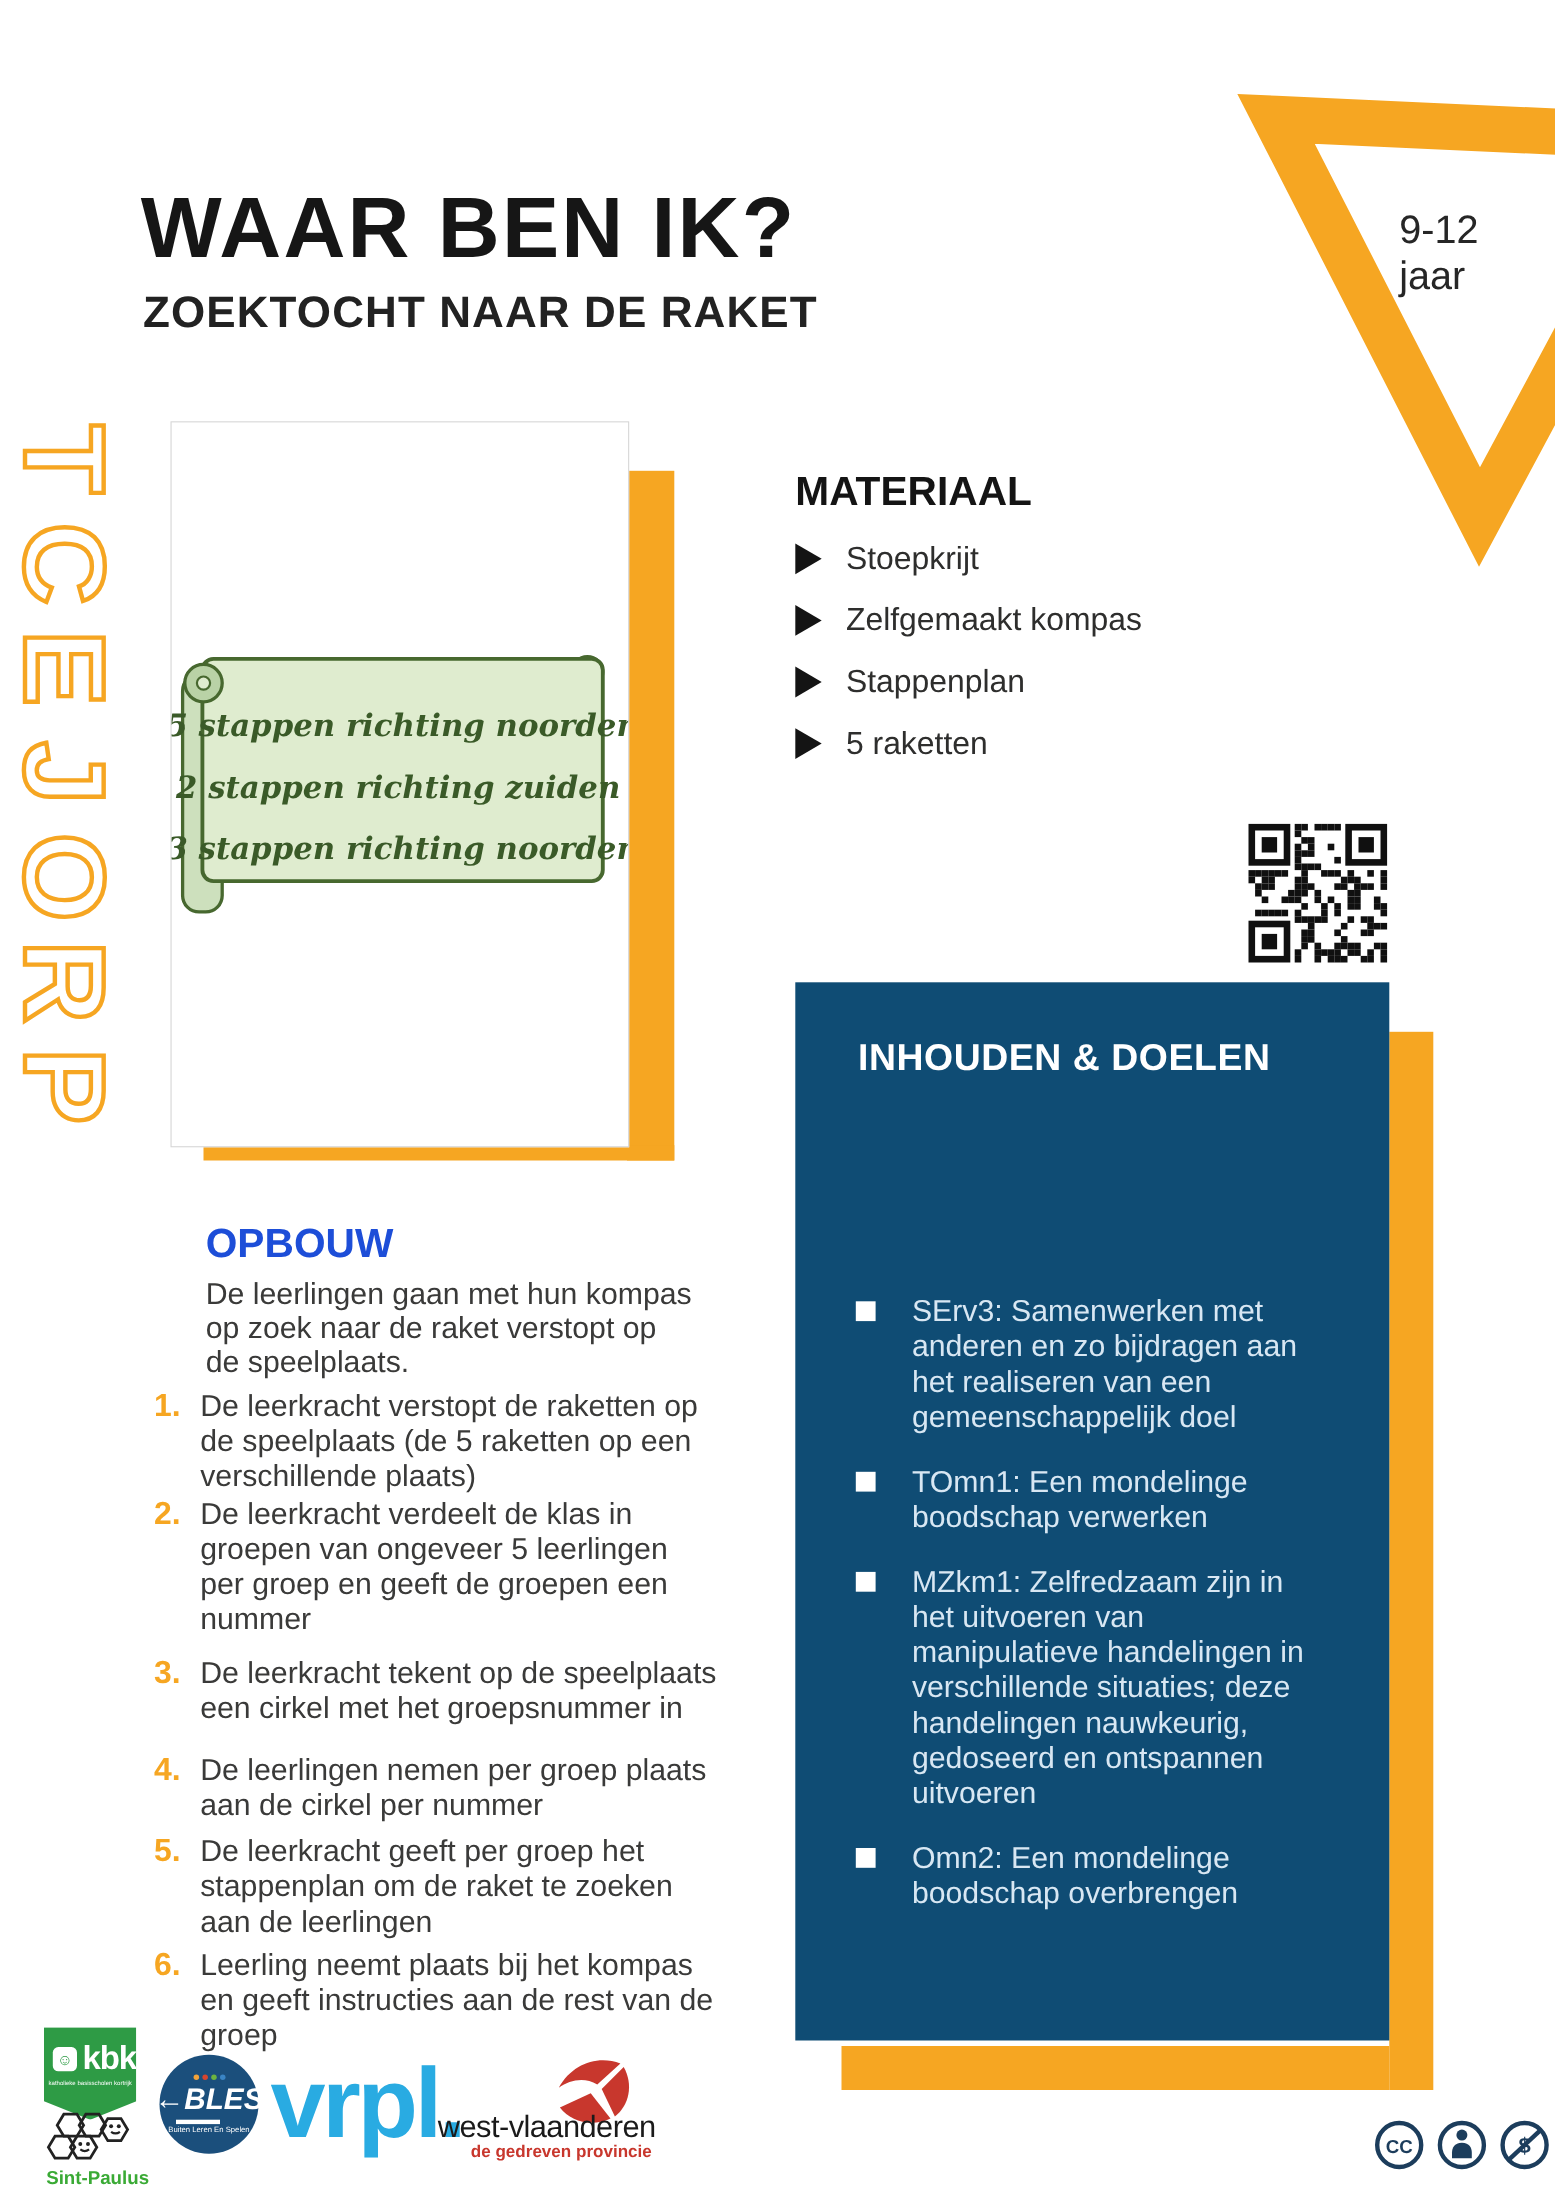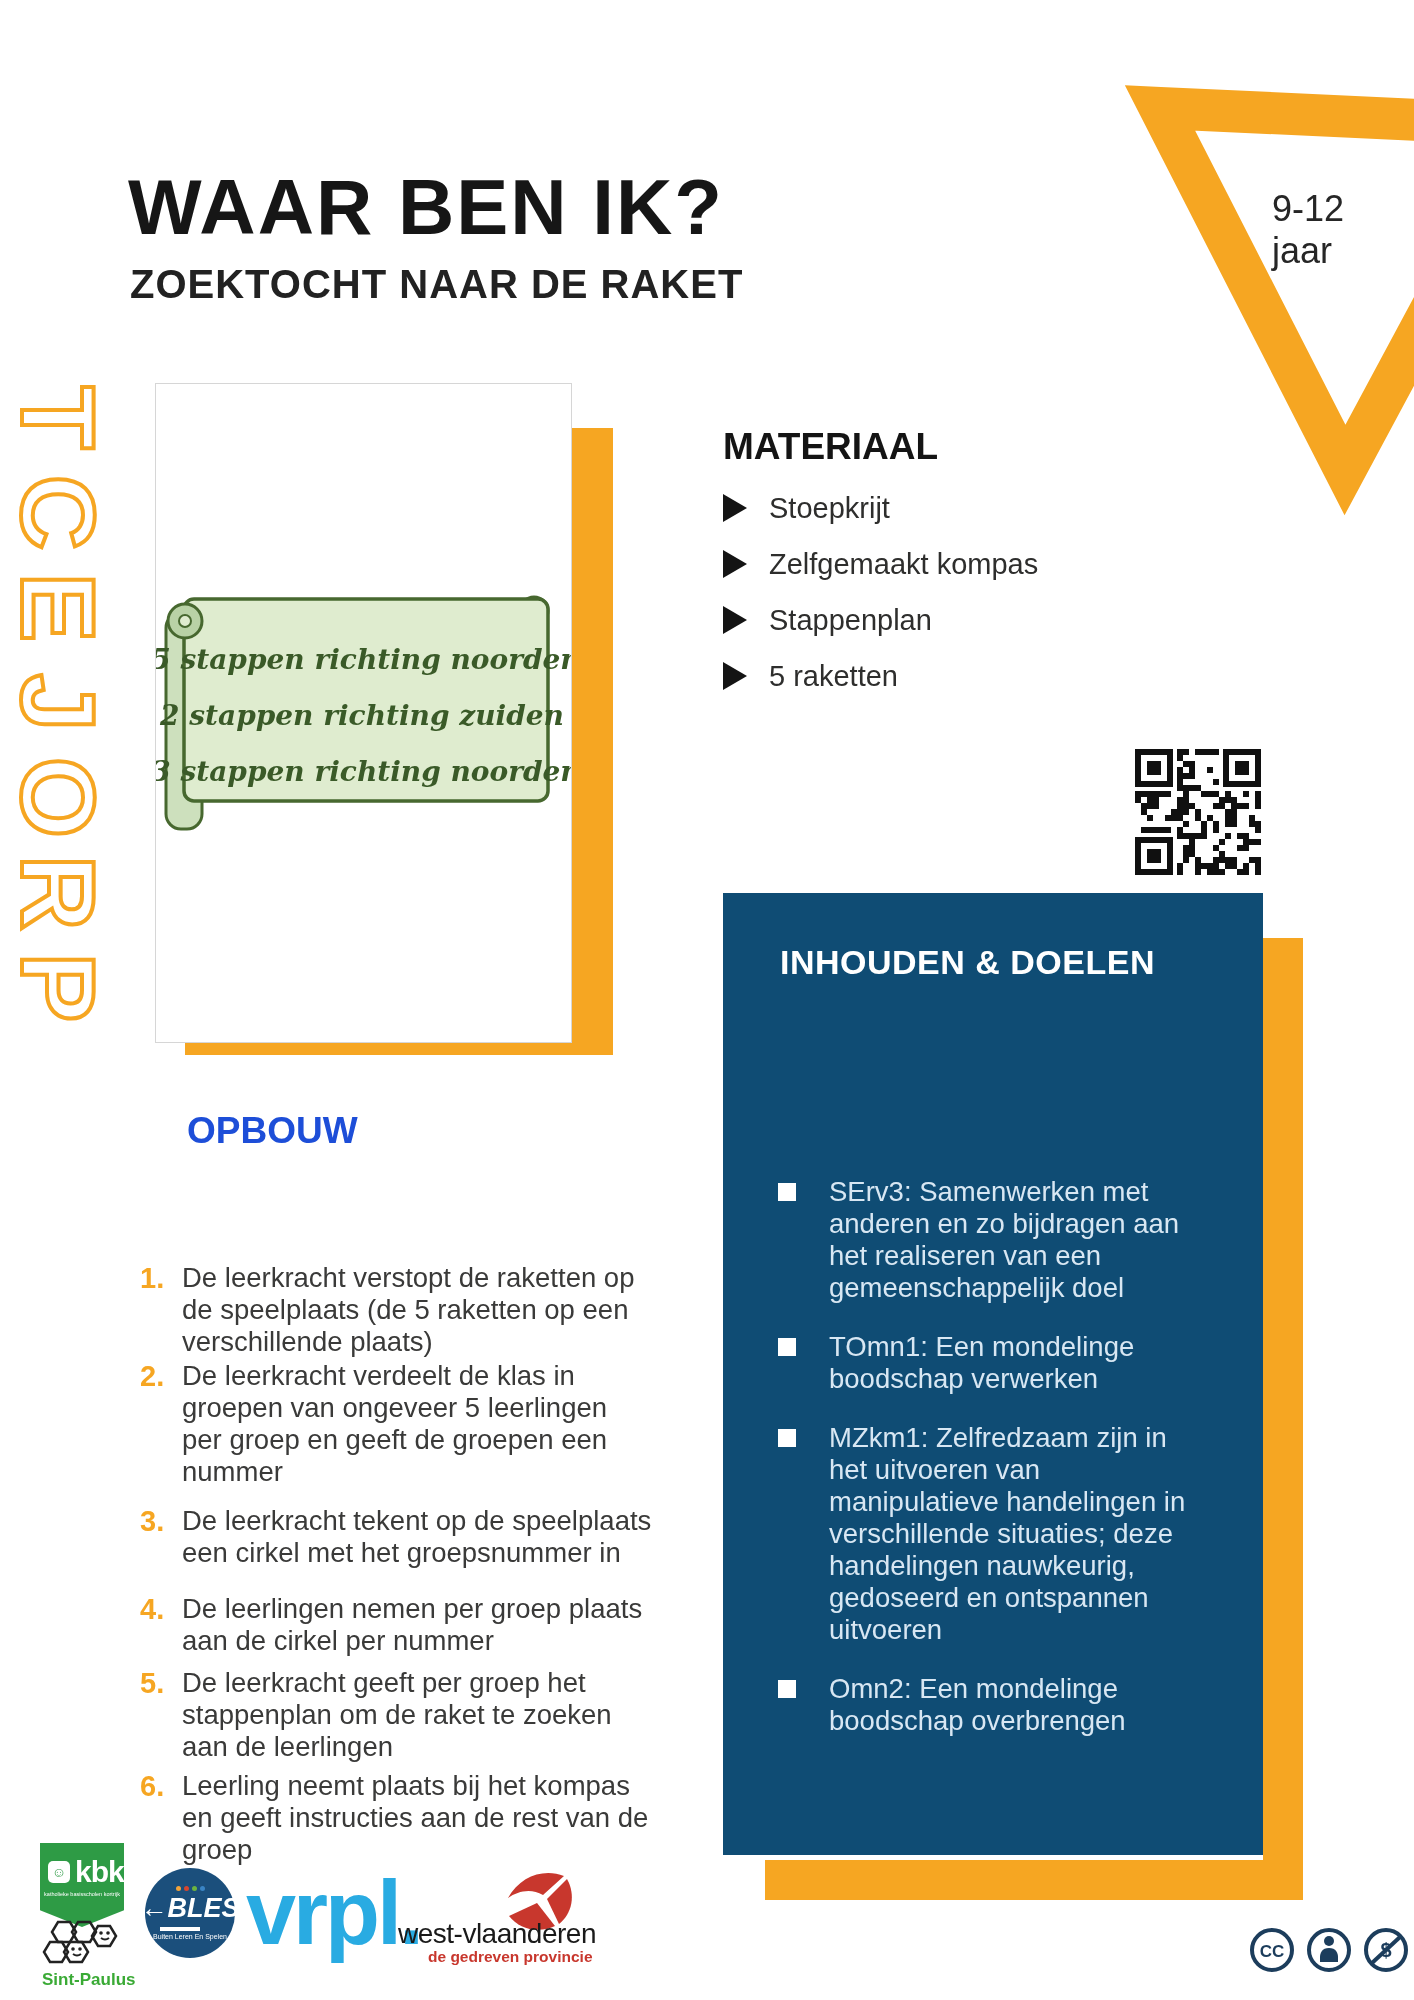--- a/index.html
+++ b/index.html
@@ -314,20 +314,21 @@
           <span class="goal-text">MZkm1: Zelfredzaam zijn in het uitvoeren van manipulatieve handelingen in verschillende situaties; deze handelingen nauwkeurig, gedoseerd en ontspannen uitvoeren</span>
         </div>
         <div class="goal-row">
           <span class="sq"></span>
           <span class="goal-text">Omn2: Een mondelinge boodschap overbrengen</span>
         </div>
       </div>
   </div>
 
   <div class="abs opb-head">OPBOUW</div>
+  <div class="abs opb-intro">De leerlingen gaan met hun kompas op zoek naar de raket verstopt op de speelplaats.</div>
   <div class="abs" id="steps">
       <div class="step" style="margin-bottom: 2px;">
         <span class="step-num">1.</span>
         <span class="step-text">De leerkracht verstopt de raketten op de speelplaats (de 5 raketten op een verschillende plaats)</span>
       </div>
       <div class="step" style="margin-bottom: 17px;">
         <span class="step-num">2.</span>
         <span class="step-text">De leerkracht verdeelt de klas in groepen van ongeveer 5 leerlingen per groep en geeft de groepen een nummer</span>
       </div>
       <div class="step" style="margin-bottom: 24px;">

